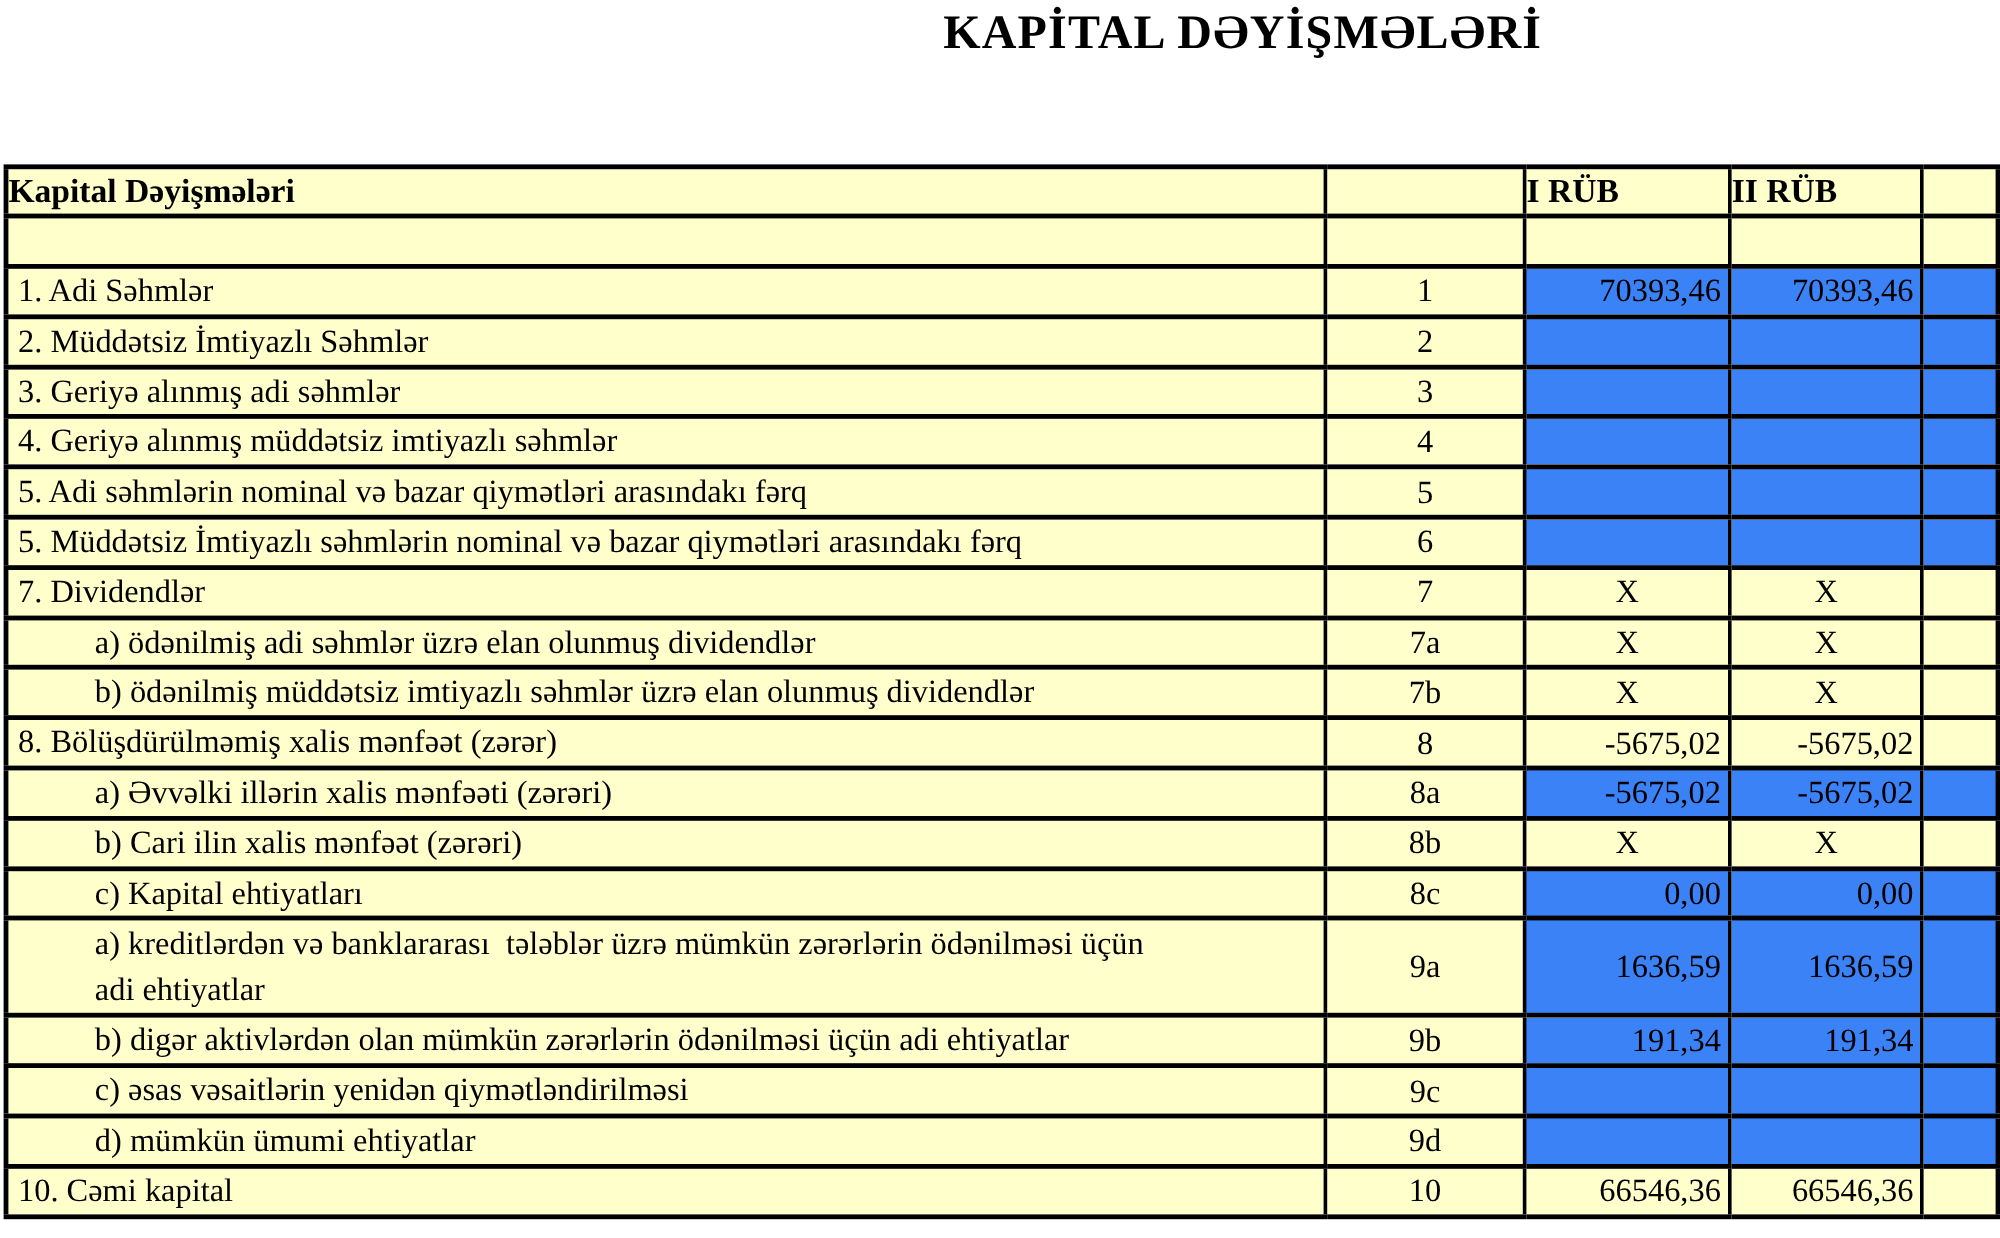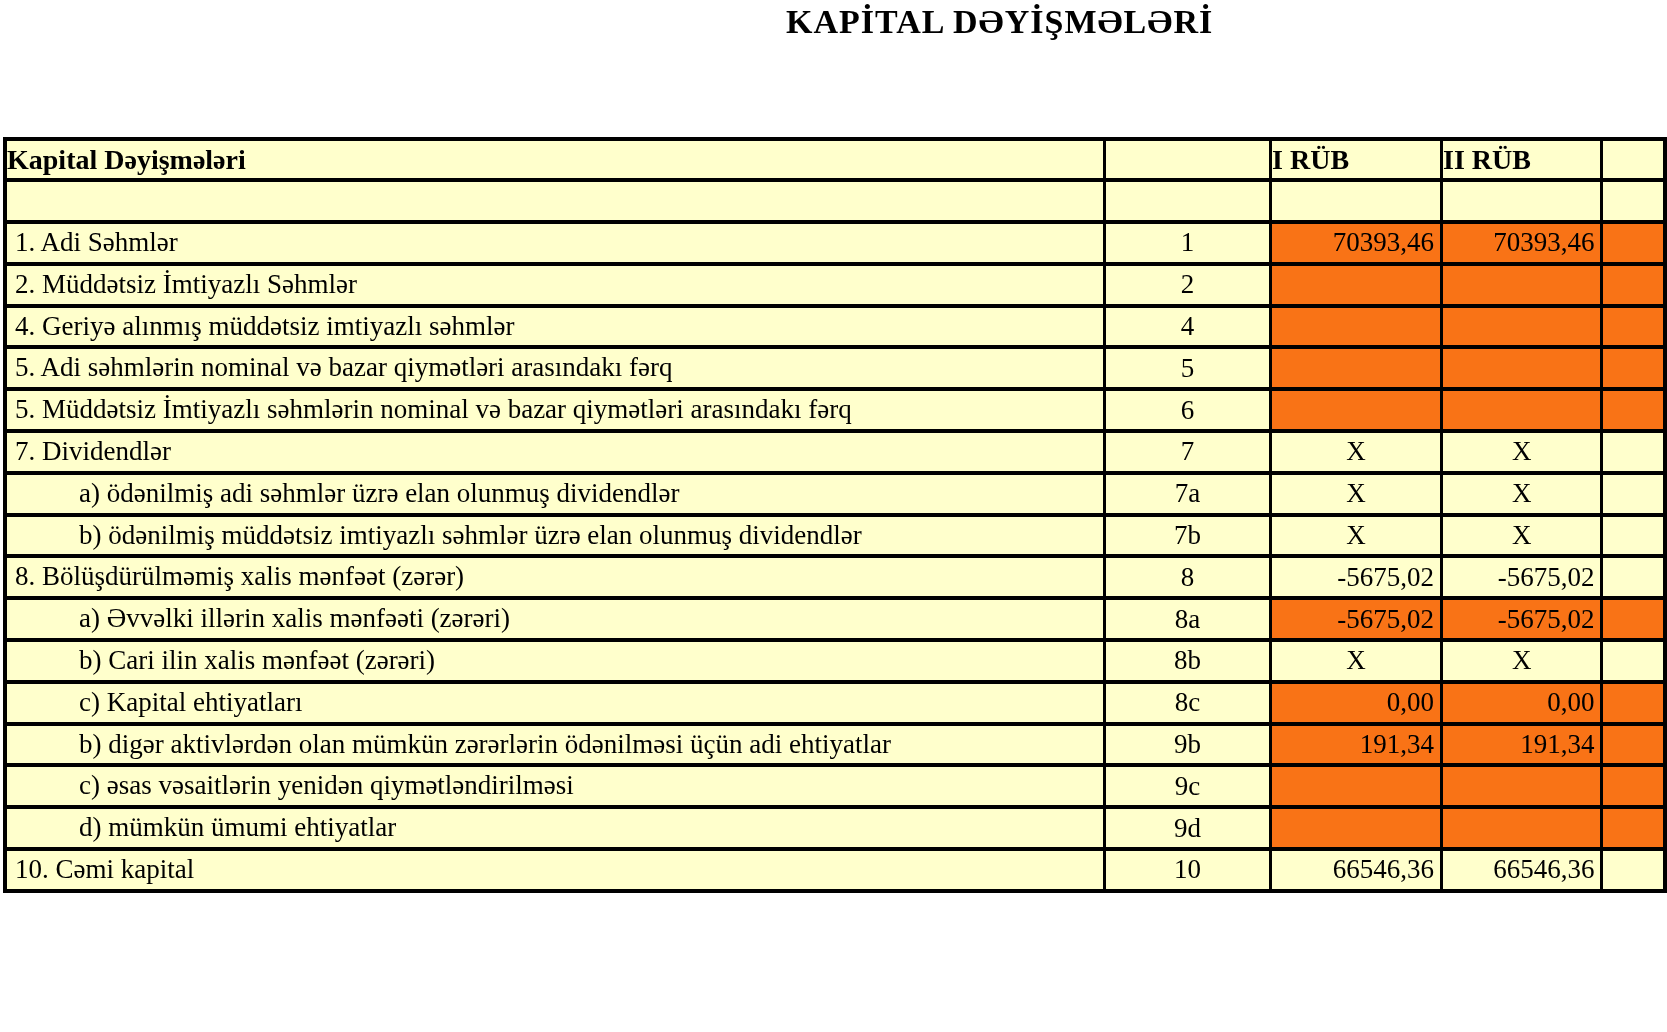--- a/index.html
+++ b/index.html
@@ -9,21 +9,21 @@
     height: 1032px;
     background: #ffffff;
     overflow: hidden;
     font-family: "Liberation Serif", serif;
     color: #000000;
   }
   .doc-title {
     position: absolute;
     top: 3px;
     left: 786px;
-    font-size: 34px;
+    font-size: 40px;
     font-weight: bold;
     letter-spacing: 1px;
     white-space: nowrap;
   }
   table.capital {
     position: absolute;
     top: 137px;
     left: 3px;
     border-collapse: collapse;
     table-layout: fixed;
@@ -54,21 +54,21 @@
   td.label {
     text-align: left;
     padding-left: 8px;
     white-space: pre-wrap;
     line-height: 1.4;
   }
   td.label.indent { padding-left: 72px; }
   td.code { text-align: center; }
   td.val { text-align: right; padding-right: 6px; }
   td.val.center { text-align: center; padding-right: 0; }
-  td.bg-white { background: #f97316; }
+  td.bg-white { background: #3b82f6; }
 </style>
 </head>
 <body>
 
 <div class="page">
   <div class="doc-title">KAPİTAL DƏYİŞMƏLƏRİ</div>
 
   <table class="capital">
     <colgroup>
       <col class="c-label">
@@ -103,20 +103,27 @@
   </tr>
 
   <tr>
     <td class="label">2. Müddətsiz İmtiyazlı Səhmlər</td>
     <td class="code">2</td>
     <td class="val bg-white"></td>
     <td class="val bg-white"></td>
     <td class="bg-white"></td>
   </tr>
 
+  <tr>
+    <td class="label">3. Geriyə alınmış adi səhmlər</td>
+    <td class="code">3</td>
+    <td class="val bg-white"></td>
+    <td class="val bg-white"></td>
+    <td class="bg-white"></td>
+  </tr>
 
   <tr>
     <td class="label">4. Geriyə alınmış müddətsiz imtiyazlı səhmlər</td>
     <td class="code">4</td>
     <td class="val bg-white"></td>
     <td class="val bg-white"></td>
     <td class="bg-white"></td>
   </tr>
 
   <tr>
@@ -185,20 +192,28 @@
 
   <tr>
     <td class="label indent">c) Kapital ehtiyatları</td>
     <td class="code">8c</td>
     <td class="val bg-white">0,00</td>
     <td class="val bg-white">0,00</td>
     <td class="bg-white"></td>
   </tr>
 
 
+  <tr class="tall">
+    <td class="label indent">a) kreditlərdən və banklararası  tələblər üzrə mümkün zərərlərin ödənilməsi üçün
+adi ehtiyatlar</td>
+    <td class="code">9a</td>
+    <td class="val bg-white">1636,59</td>
+    <td class="val bg-white">1636,59</td>
+    <td class="bg-white"></td>
+  </tr>
 
   <tr>
     <td class="label indent">b) digər aktivlərdən olan mümkün zərərlərin ödənilməsi üçün adi ehtiyatlar</td>
     <td class="code">9b</td>
     <td class="val bg-white">191,34</td>
     <td class="val bg-white">191,34</td>
     <td class="bg-white"></td>
   </tr>
 
   <tr>

